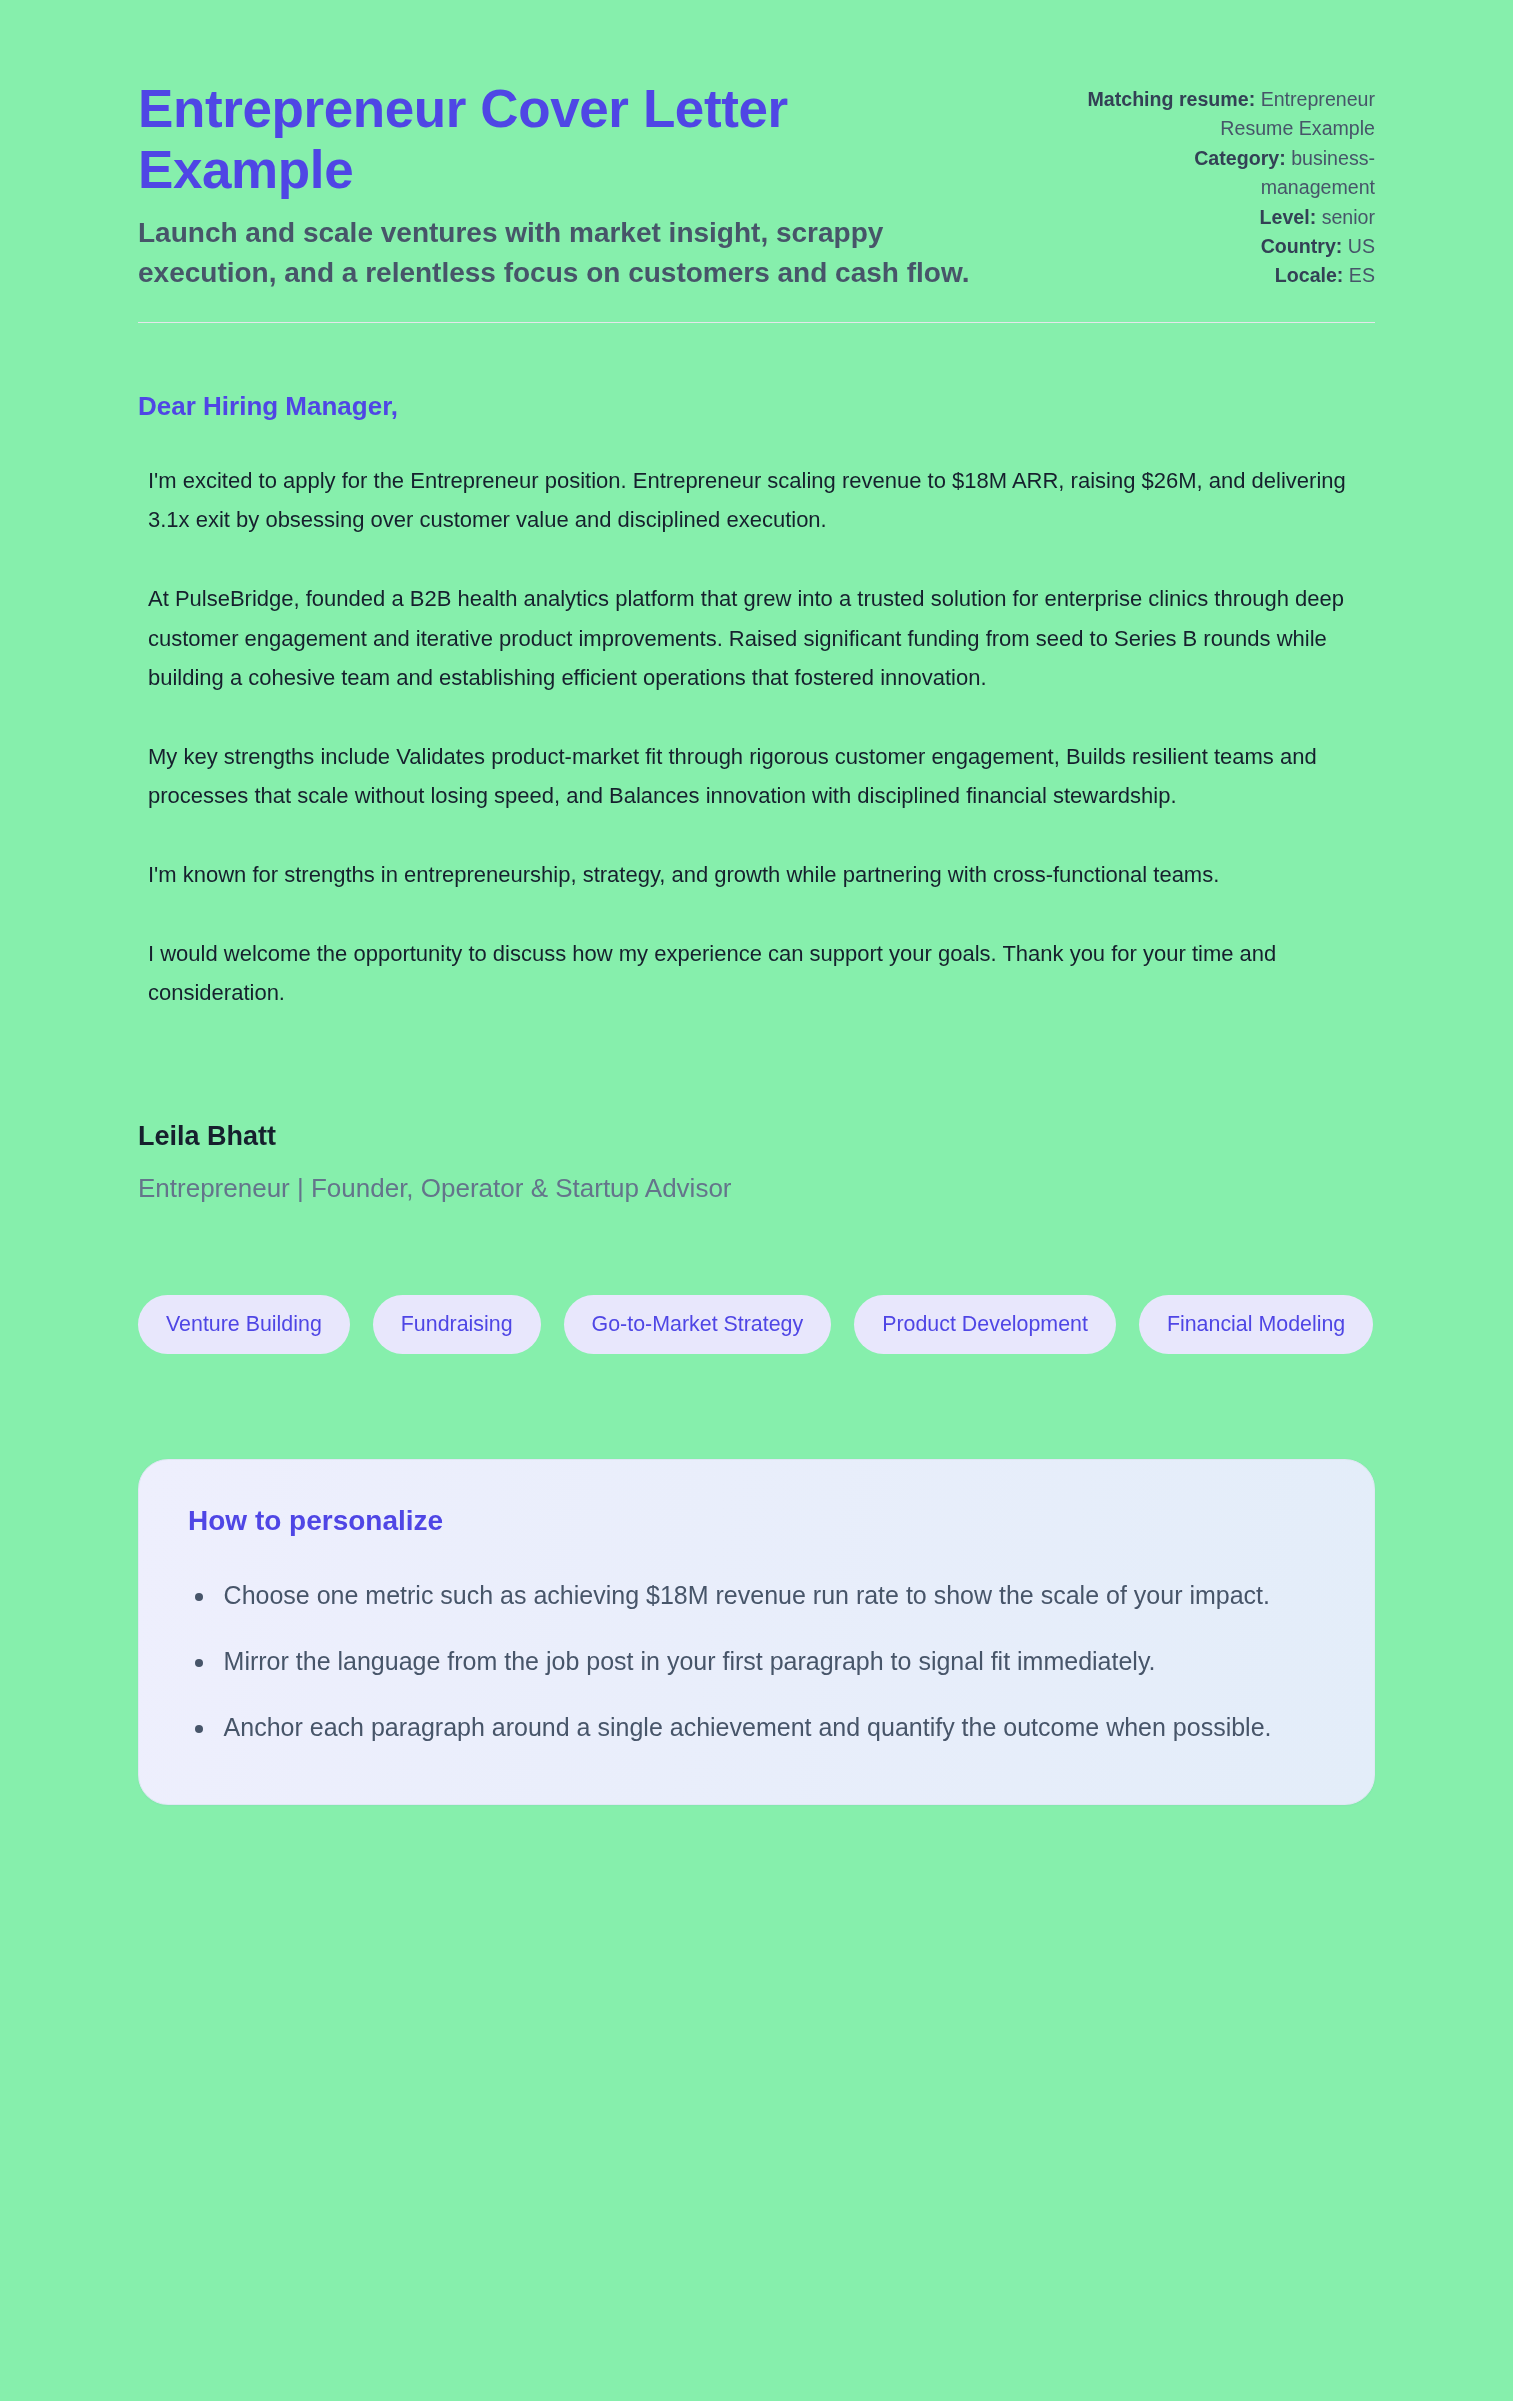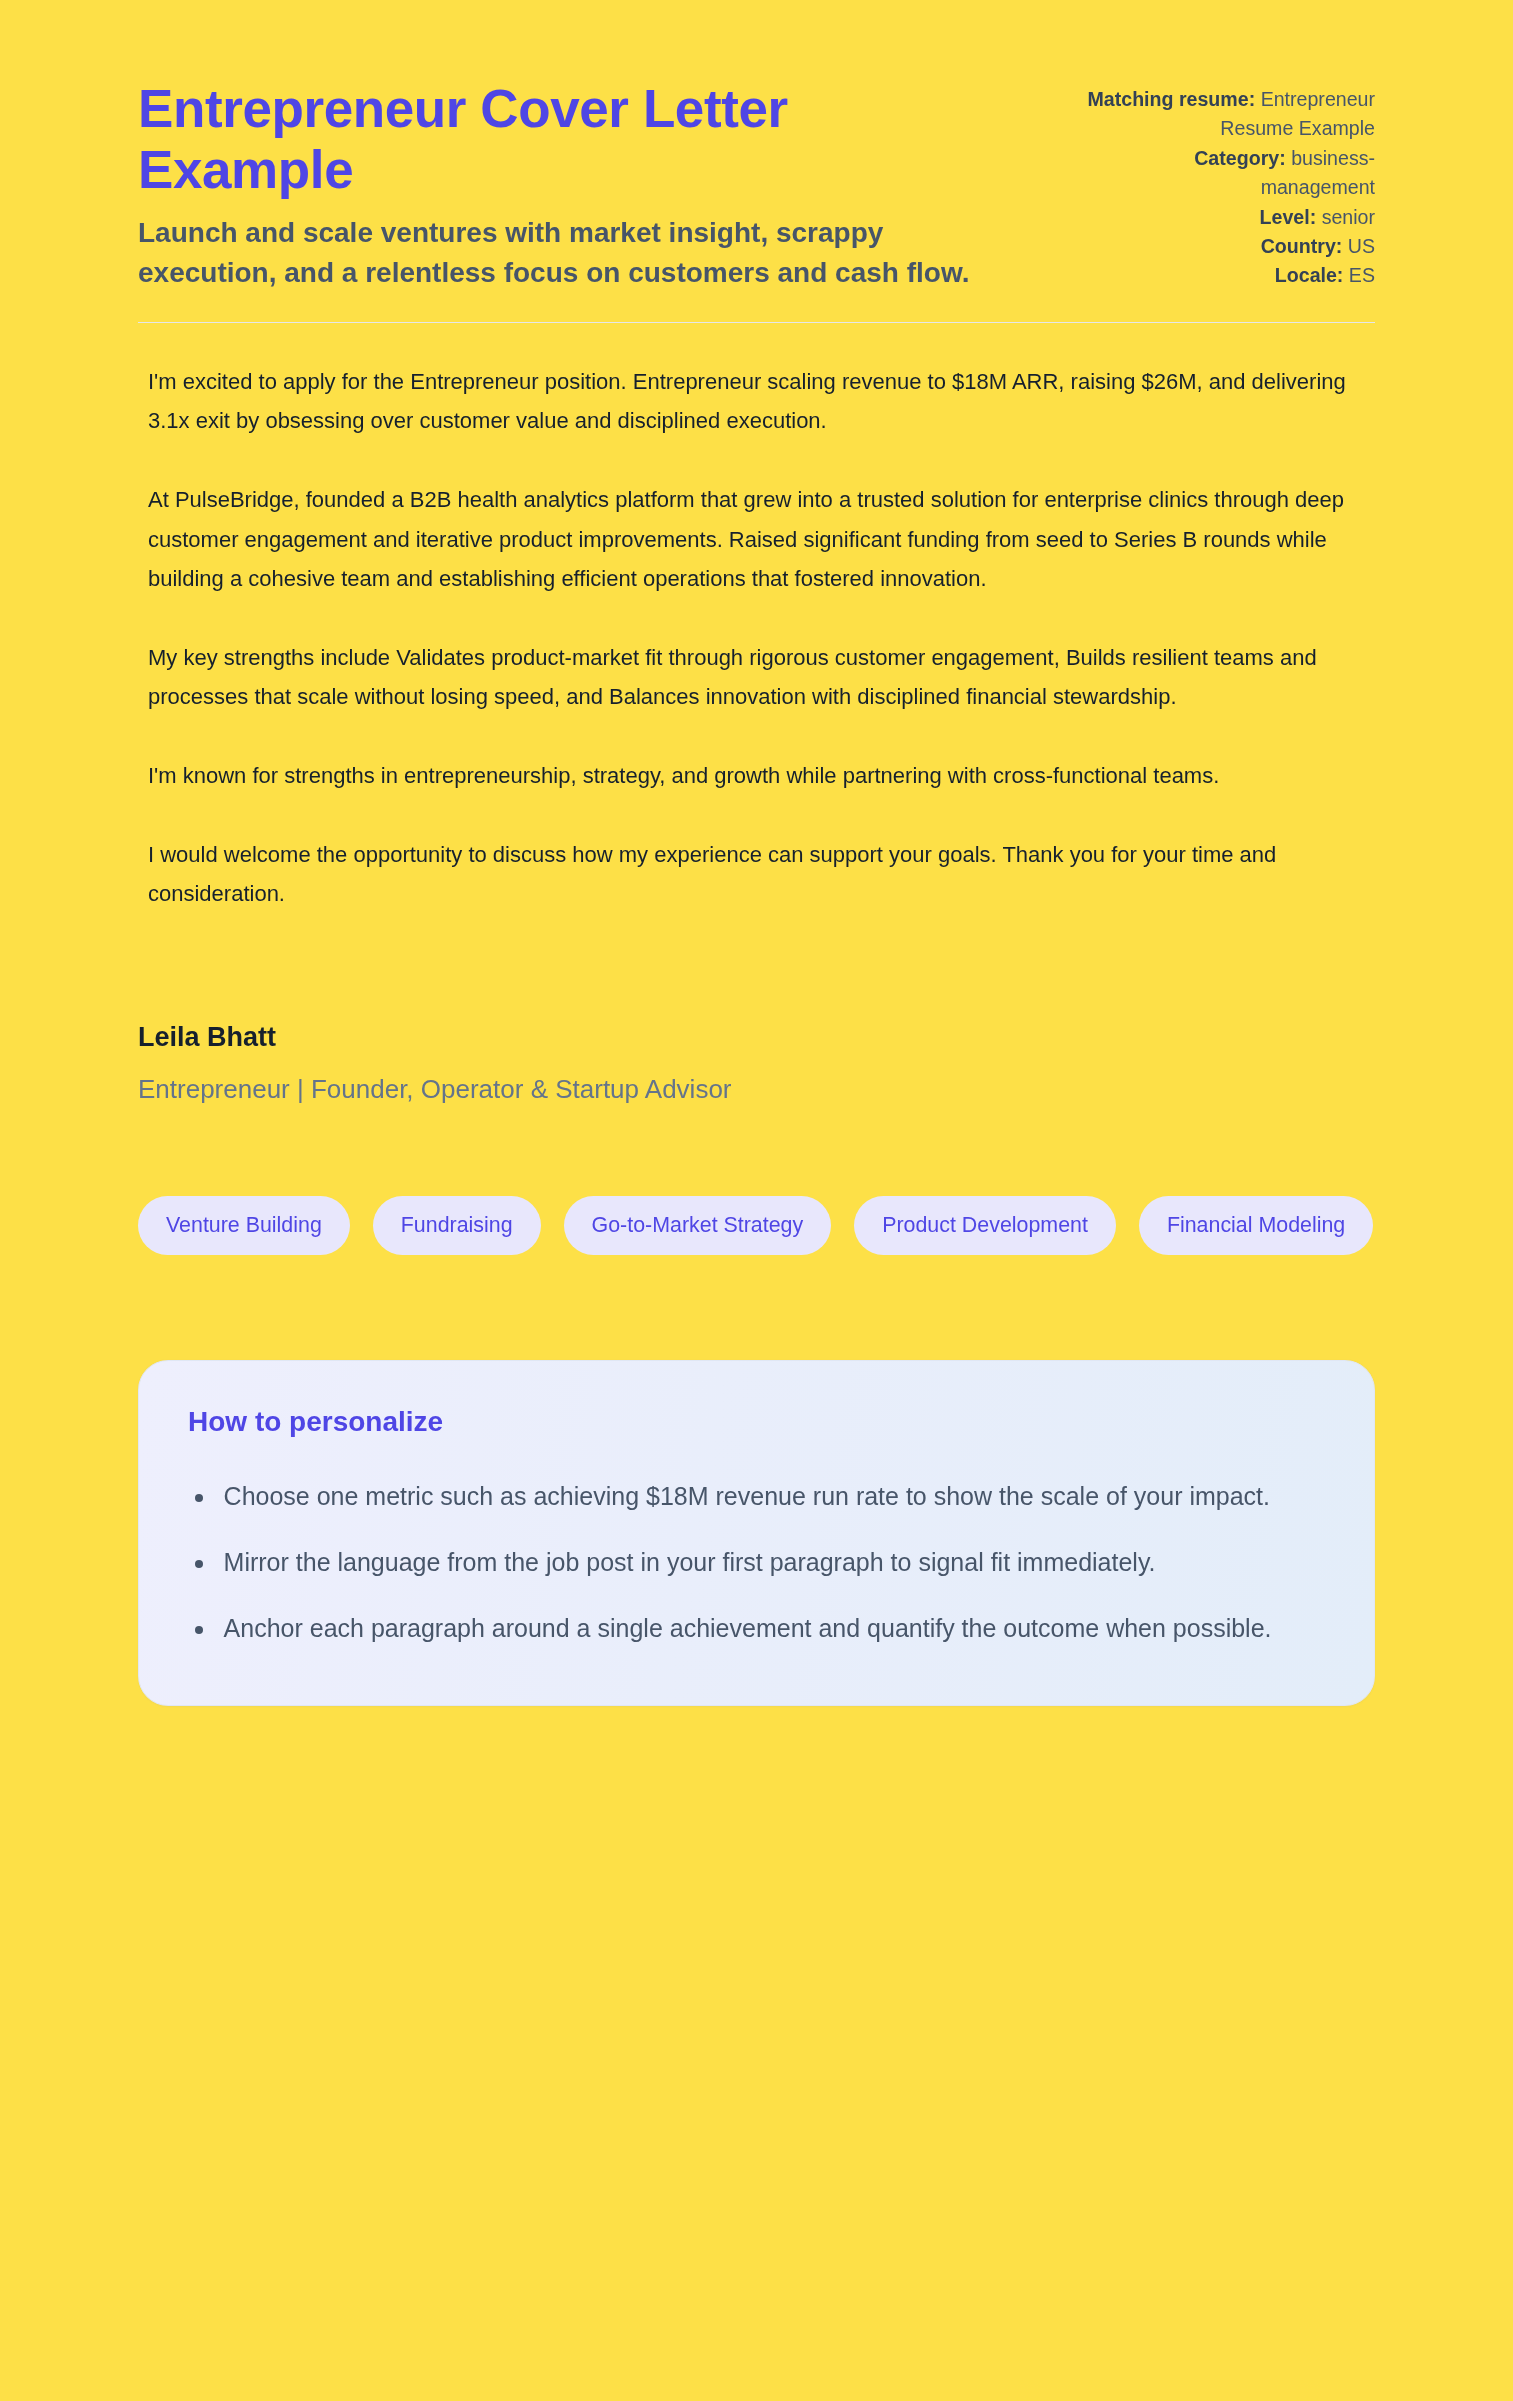--- a/index.html
+++ b/index.html
@@ -5,21 +5,21 @@
   html, body {
     margin: 0;
     padding: 0;
     background: #ffffff;
   }
   .page {
     width: 1513px;
     min-height: 2401px;
     box-sizing: border-box;
     padding: 78px 138px 71px 138px;
-    background: #fde047;
+    background: #86efac;
     font-family: "Liberation Sans", sans-serif;
     color: #111827;
   }
   
   .header {
     display: flex;
     justify-content: space-between;
     align-items: flex-start;
     gap: 45px;
   }
@@ -158,20 +158,21 @@
       <div class="meta-item">
         <span class="meta-label">Locale:</span> 
         <span class="meta-value">ES</span>
       </div>
     </div>
   </div>
 
   <hr class="divider">
 
   <div class="letter">
+    <p class="greeting">Dear Hiring Manager,</p>
     <p class="body-paragraph">I'm excited to apply for the Entrepreneur position. Entrepreneur scaling revenue to $18M ARR, raising $26M, and delivering 3.1x exit by obsessing over customer value and disciplined execution.</p>
     <p class="body-paragraph">At PulseBridge, founded a B2B health analytics platform that grew into a trusted solution for enterprise clinics through deep customer engagement and iterative product improvements. Raised significant funding from seed to Series B rounds while building a cohesive team and establishing efficient operations that fostered innovation.</p>
     <p class="body-paragraph">My key strengths include Validates product-market fit through rigorous customer engagement, Builds resilient teams and processes that scale without losing speed, and Balances innovation with disciplined financial stewardship.</p>
     <p class="body-paragraph">I'm known for strengths in entrepreneurship, strategy, and growth while partnering with cross-functional teams.</p>
     <p class="body-paragraph">I would welcome the opportunity to discuss how my experience can support your goals. Thank you for your time and consideration.</p>
 
     <div class="signature">
       <p class="sig-name">Leila Bhatt</p>
       <p class="sig-title">Entrepreneur | Founder, Operator &amp; Startup Advisor</p>
     </div>

